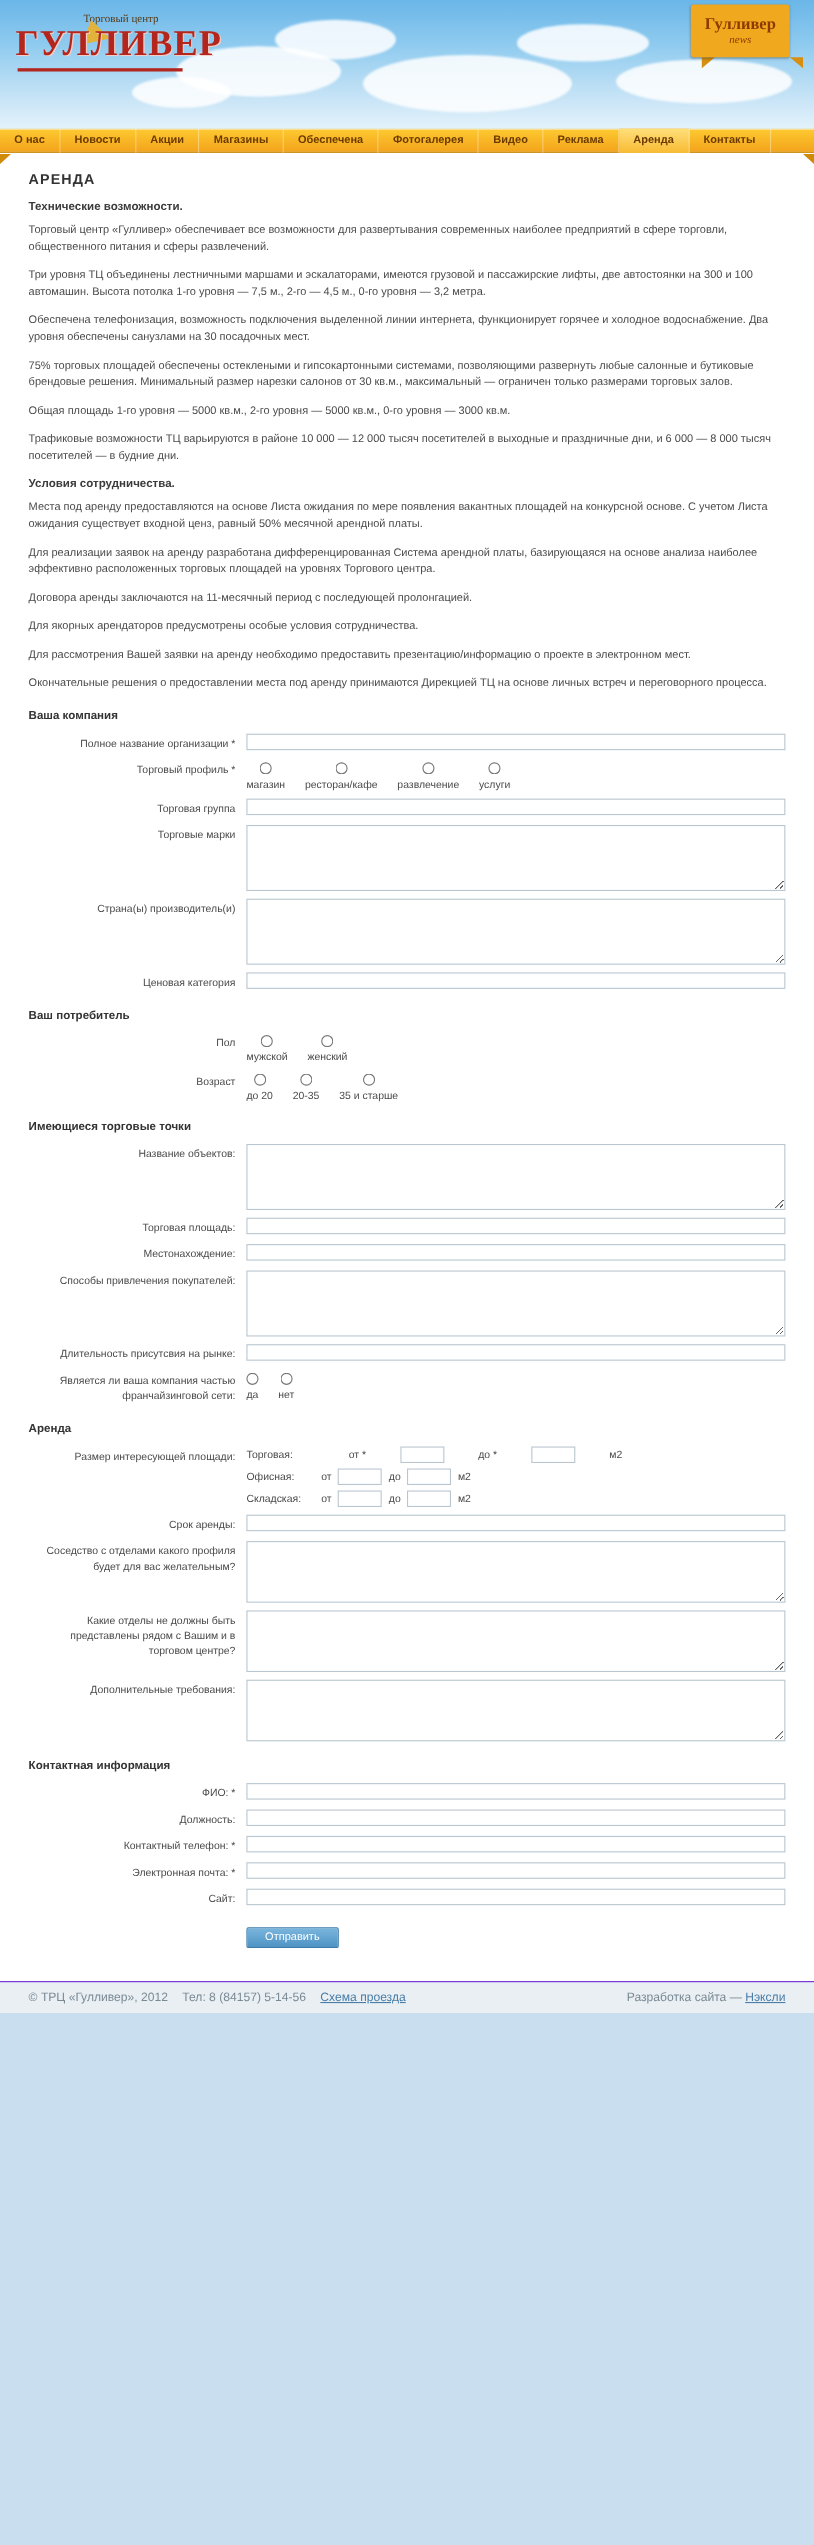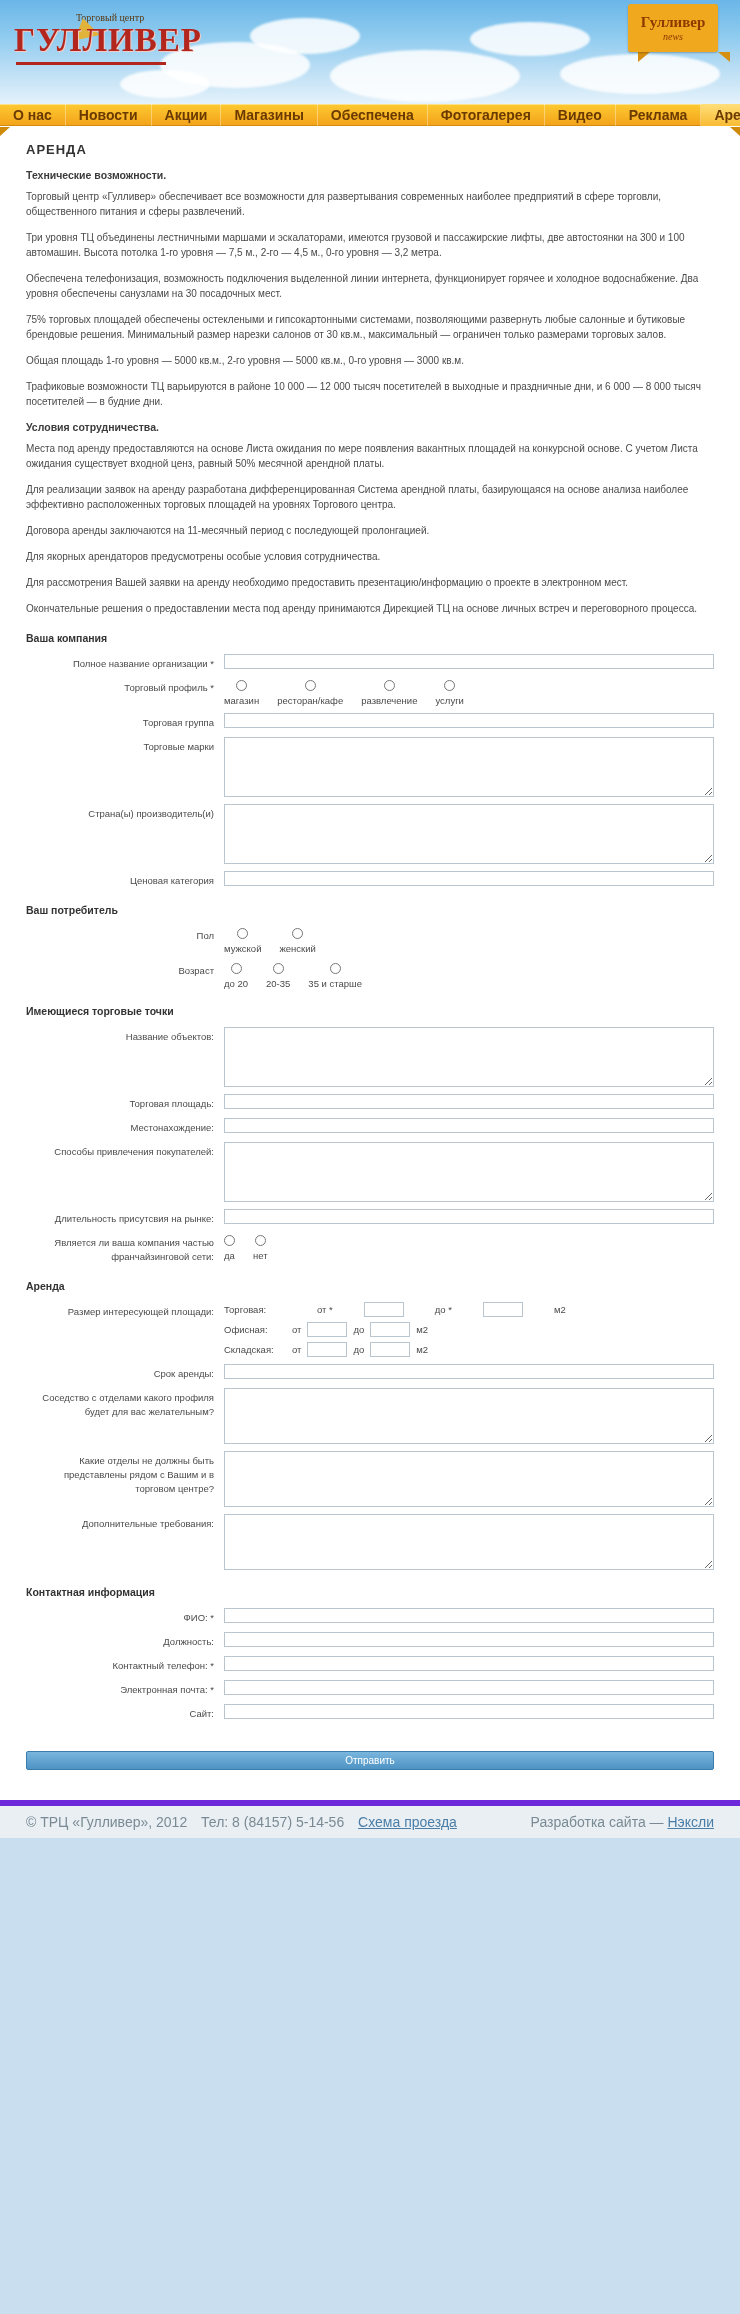--- a/index.html
+++ b/index.html
@@ -12,21 +12,21 @@
     color: #333;
   }
   .page {
     width: 740px;
     margin: 0 auto;
     position: relative;
   }
   
   .header {
     position: relative;
-    height: 104px;
+    height: 117px;
     background: linear-gradient(to bottom, #6ab6e8 0%, #8fcbef 35%, #bfe0f5 70%, #e4f2fb 100%);
     overflow: hidden;
     padding-left: 44px;
   }
   .cloud {
     position: absolute;
     background: rgba(255,255,255,0.85);
     border-radius: 50%;
     filter: blur(1px);
   }
@@ -101,21 +101,21 @@
     height: 22px;
     background: linear-gradient(to bottom,#fdc830 0%, #f3a41b 100%);
     display: flex;
     align-items: center;
     position: relative;
     border-top: 1px solid #ffe08a;
     border-bottom: 1px solid #d08b0c;
   }
   .nav-item {
     color: #6b3a00;
-    font-size: 14px;
+    font-size: 10px;
     font-weight: bold;
     padding: 0 13px;
     line-height: 22px;
     white-space: nowrap;
     cursor: pointer;
     border-right: 1px solid rgba(255,255,255,0.35);
   }
   .nav-item:last-child { border-right: none; }
   .nav-item.active {
     background: linear-gradient(to bottom,#ffdf7a 0%, #f8bb33 100%);
@@ -203,42 +203,42 @@
   .radio-item { display: flex; align-items: center; gap: 4px; font-size: 9.5px; color: #4a4a4a; flex-direction: column; }
   .radio-item input { margin:0; width:11px; height:11px; }
   .small-row { display: flex; align-items: center; gap: 6px; font-size: 9.5px; color: #4a4a4a; }
   .small-row .lbl { width: 62px; }
   input.mini {
     width: 40px; height: 15px;
     border: 1px solid #b9c6cf; background: #fff;
     font-size: 10px; padding: 0 2px;
     font-family: "Liberation Sans", sans-serif;
   }
-  .submit-row { display: flex; margin-top: 30px; flex-direction: column; }
+  .submit-row { display: flex; margin-top: 18px; }
   .submit-spacer { width: 198px; }
   button.submit {
     background: linear-gradient(to bottom,#7ab6dd 0%, #4e93c4 100%);
     border: 1px solid #3d7ba8;
     color: #fff;
     font-size: 10px;
     padding: 3px 16px;
     border-radius: 2px;
     cursor: pointer;
     font-family: "Liberation Sans", sans-serif;
   }
 
   
   .footer {
     background: #e9eff3;
-    border-top: 6px solid #6d28d9;
+    border-top: 1px solid #6d28d9;
     padding: 8px 26px;
     display: flex;
     justify-content: space-between;
     align-items: flex-start;
-    font-size: 14px;
+    font-size: 11px;
     color: #7a8a94;
   }
   .footer a { color: #4a7ea8; text-decoration: underline; }
   .footer .left span { margin-right: 10px; }
 </style>
 </head>
 <body>
 
 <div class="page">
 

